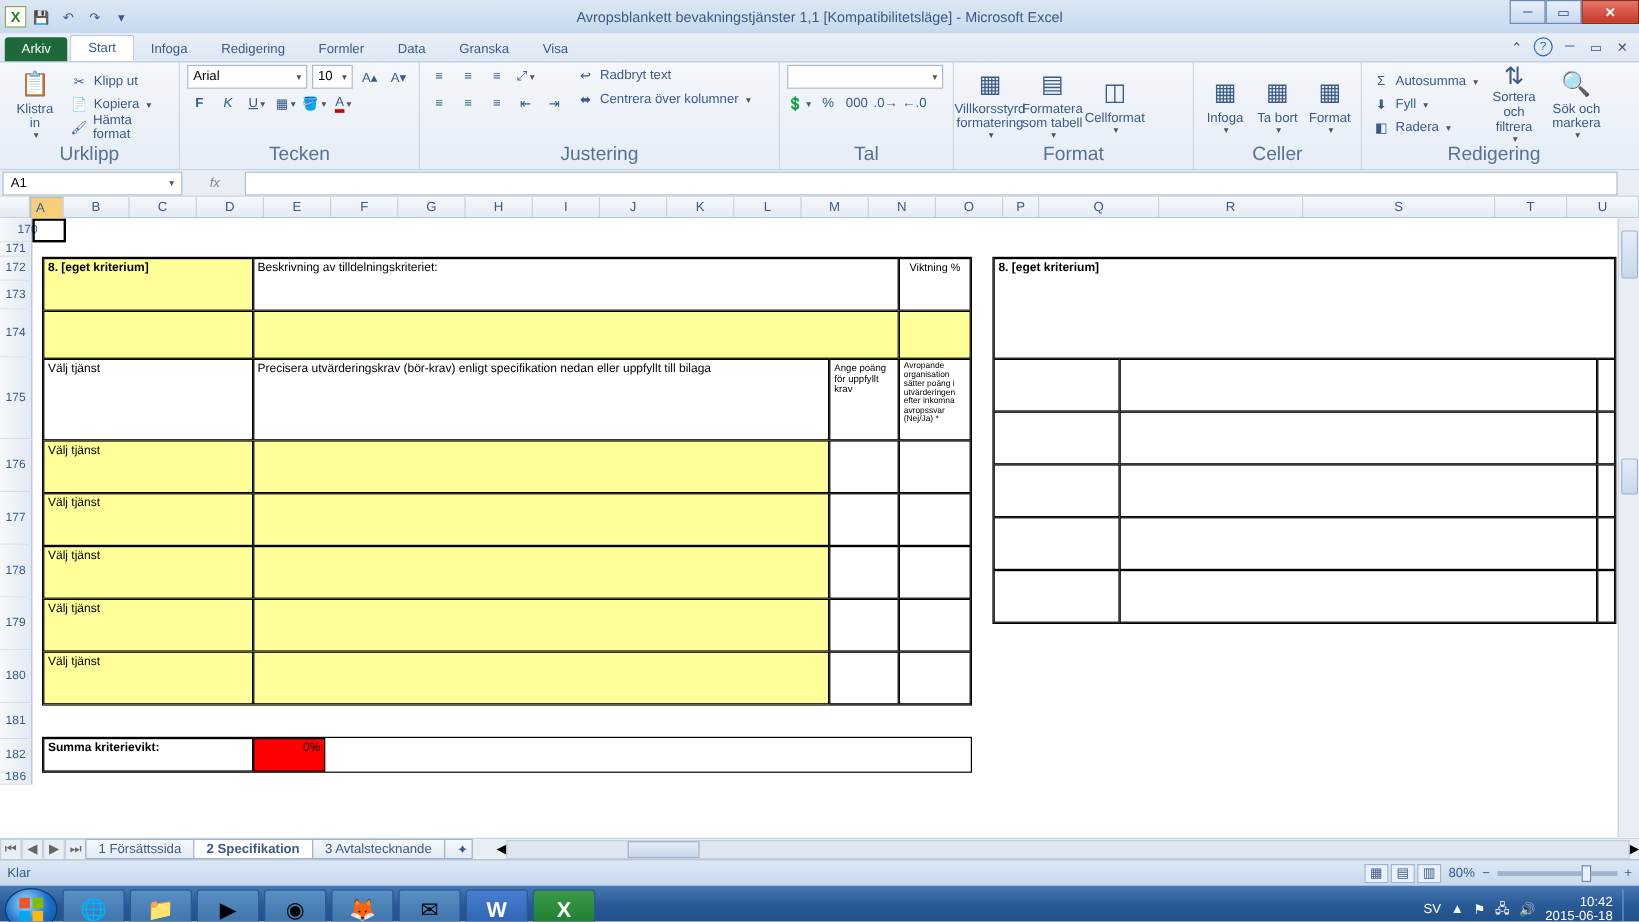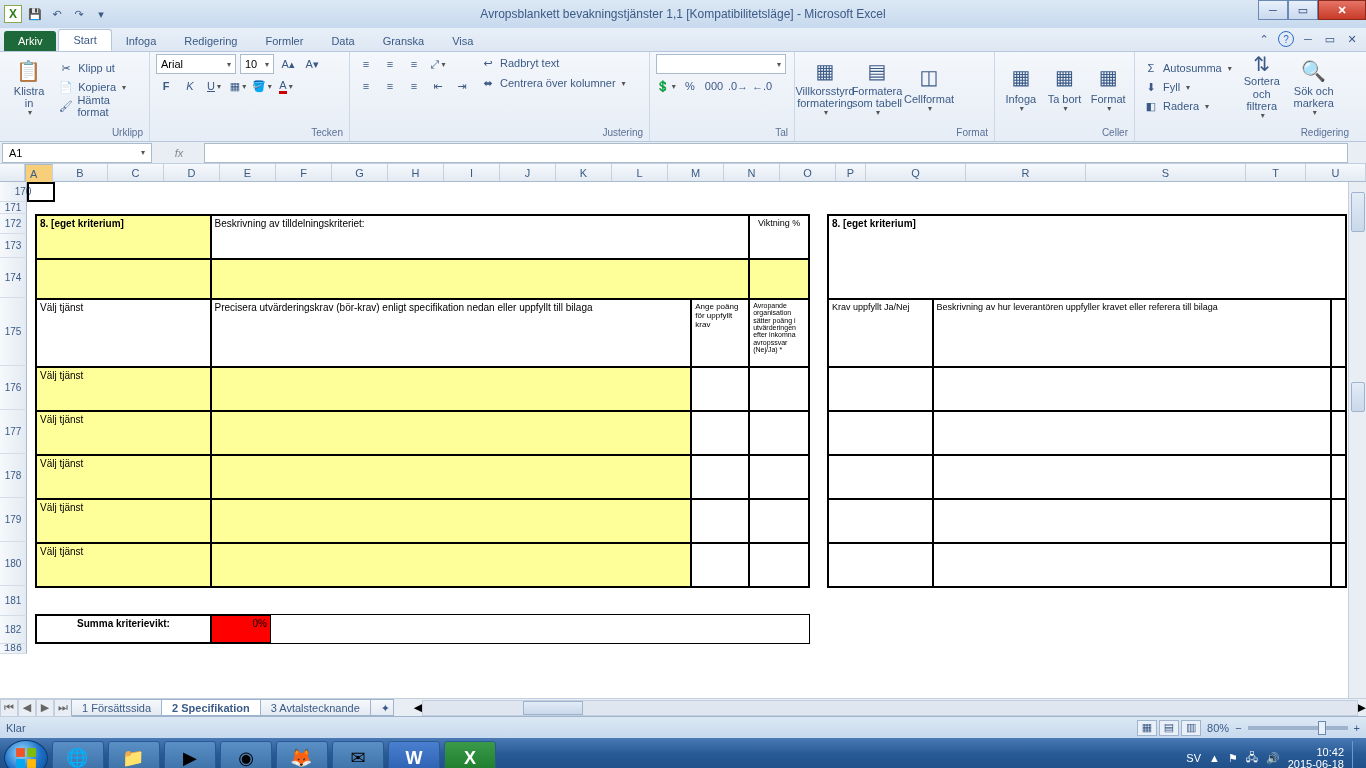--- a/index.html
+++ b/index.html
@@ -13,29 +13,29 @@
 .winbtns div{width:30px;height:20px;border:1px solid #6a8ab5;background:linear-gradient(#e8f0fb,#cad9ee);display:flex;align-items:center;justify-content:center;font-size:11px;color:#2a4a7a;}
 .winbtns .close{width:48px;background:linear-gradient(#e67466,#c83a28);color:#fff;border-color:#8a2a1c;font-weight:bold;}
 .ribtabs{height:24px;background:linear-gradient(#e8eff8,#dde7f3);display:flex;align-items:flex-end;padding-left:4px;border-bottom:1px solid #b6c6db;position:relative;}
 .ribtabs .file{background:#1e693a;color:#fff;padding:4px 14px;border-radius:3px 3px 0 0;margin-right:2px;}
 .ribtabs .tab{padding:4px 14px;color:#3b5a86;cursor:default;}
 .ribtabs .tab.active{background:#fff;border:1px solid #b6c6db;border-bottom:1px solid #fff;border-radius:3px 3px 0 0;}
 .ribtabs .right{position:absolute;right:6px;top:3px;display:flex;gap:6px;color:#3b5a86;}
 .ribtabs .right span{width:16px;height:16px;display:inline-flex;align-items:center;justify-content:center;}
 .ribbon{height:90px;background:linear-gradient(#f4f7fb,#e6edf6);border-bottom:1px solid #b6c6db;display:flex;}
 .group{border-right:1px solid #cdd8e6;padding:2px 6px;display:flex;flex-direction:column;justify-content:space-between;}
-.glabel{text-align:right;color:#5a7096;font-size:10px;padding-bottom:1px;}
+.glabel{text-align:center;color:#5a7096;font-size:16px;padding-bottom:1px;}
 .grow{display:flex;align-items:center;gap:4px;}
 .bigbtn{display:flex;flex-direction:column;align-items:center;justify-content:center;width:48px;height:66px;padding:2px;color:#3b5a86;text-align:center;line-height:1.1;}
 .bigbtn .bi{width:32px;height:32px;display:flex;align-items:center;justify-content:center;font-size:20px;}
 .smbtn{display:flex;align-items:center;gap:4px;color:#3b5a86;padding:1px 2px;height:18px;}
 .smbtn .si{width:16px;height:16px;display:inline-flex;align-items:center;justify-content:center;}
 .sel{border:1px solid #abc;background:#fff;height:20px;padding:1px 4px;display:flex;align-items:center;justify-content:space-between;}
 .dd{color:#555;font-size:8px;margin-left:2px;}
-.fontbox{width:80px;text-align:right;}
+.fontbox{width:100px;text-align:right;}
 .sizebox{width:34px;}
 .ibtn{width:20px;height:20px;border:1px solid transparent;display:inline-flex;align-items:center;justify-content:center;color:#3b5a86;}
 .namebox-row{height:22px;display:flex;align-items:center;border-bottom:1px solid #c3cfde;background:#e9eef5;}
 .namebox{width:150px;border:1px solid #abc;background:#fff;height:20px;margin:0 2px;display:flex;align-items:center;padding:0 6px;justify-content:space-between;}
 .fxarea{flex:1;display:flex;align-items:center;background:#fff;border:1px solid #abc;height:20px;margin-right:18px;}
 .colhdr{height:18px;background:linear-gradient(#f6f9fc,#e3eaf2);display:flex;border-bottom:1px solid #aabbd0;}
 .colhdr .rowhd{width:27px;border-right:1px solid #c6d1de;background:linear-gradient(#f6f9fc,#e3eaf2);}
 .colhdr .ch{border-right:1px solid #c6d1de;text-align:center;color:#3b5a86;font-size:11px;line-height:18px;}
 .colhdr .ch.sel{background:#f7cf7a;}
 .sheet{position:relative;height:516px;background:#fff;overflow:hidden;}
@@ -391,34 +391,29 @@
       <div class="r">
           <div class="c yel" style="width:175px;height:44px;">Välj tjänst</div>
           <div class="c yel" style="width:482px;height:44px;"></div>
           <div class="c" style="width:58px;height:44px;"></div>
           <div class="c" style="width:60px;height:44px;"></div>
         </div>
     </div>
 
     <div class="tbl" style="left:8px;top:432px;width:775px;">
       <div class="r">
-        <div class="c" style="width:175px;height:28px;font-weight:bold;text-align:center;">Summa kriterievikt:</div>
+        <div class="c" style="width:175px;height:28px;font-weight:bold;">Summa kriterievikt:</div>
         <div class="c red" style="width:60px;height:28px;">0%</div>
       </div>
     </div>
 
     <div class="tbl" style="left:800px;top:32px;width:520px;">
       <div class="r">
           <div class="c" style="width:520px;height:84px;font-weight:bold;">8. [eget kriterium]</div>
         </div>
-      <div class="r">
-        <div class="c" style="width:105px;height:68px;font-size:9px;">Krav uppfyllt Ja/Nej</div>
-        <div class="c" style="width:400px;height:68px;font-size:9px;">Beskrivning av hur leverantören uppfyller kravet eller referera till bilaga</div>
-        <div class="c" style="width:15px;height:68px;font-size:7px;"></div>
-      </div>
       <div class="r">
           <div class="c" style="width:105px;height:44px;"></div>
           <div class="c" style="width:400px;height:44px;"></div>
           <div class="c" style="width:15px;height:44px;"></div>
         </div>
       <div class="r">
           <div class="c" style="width:105px;height:44px;"></div>
           <div class="c" style="width:400px;height:44px;"></div>
           <div class="c" style="width:15px;height:44px;"></div>
         </div>

